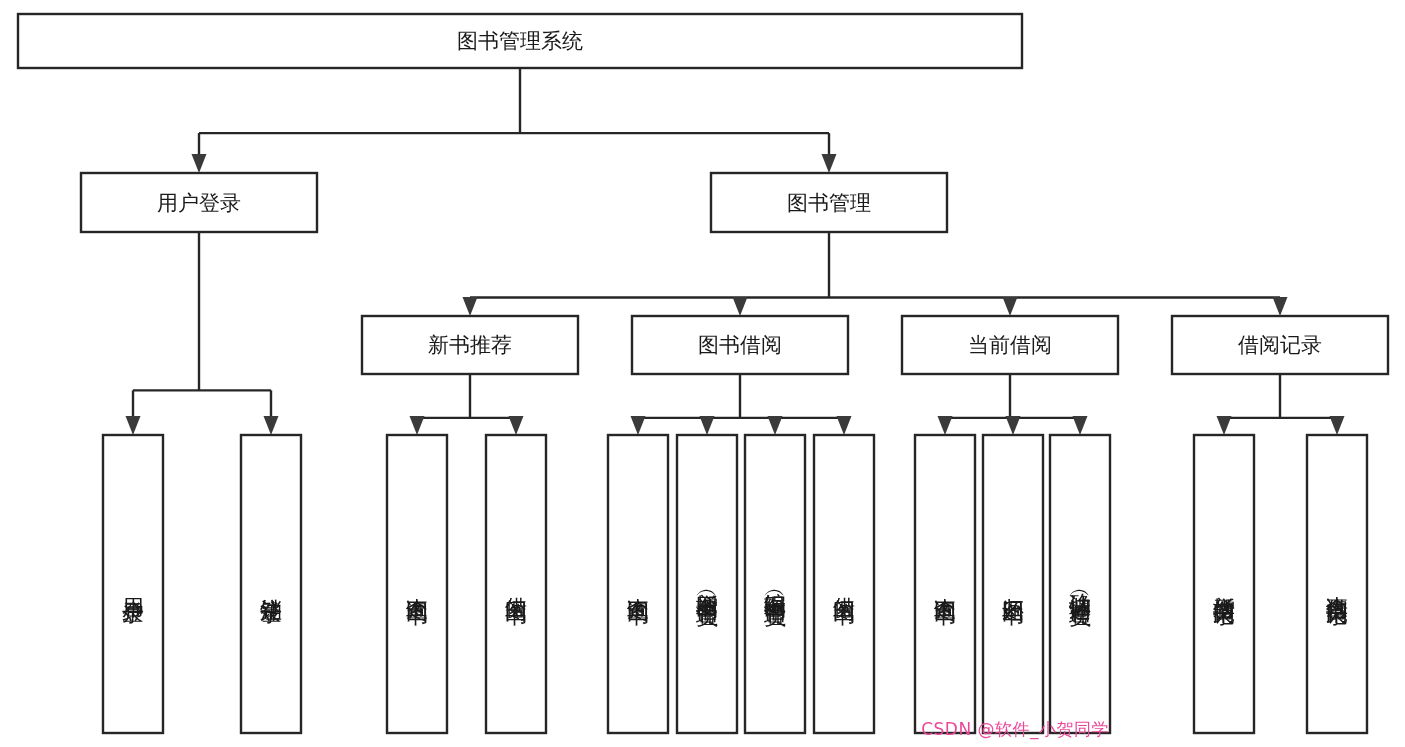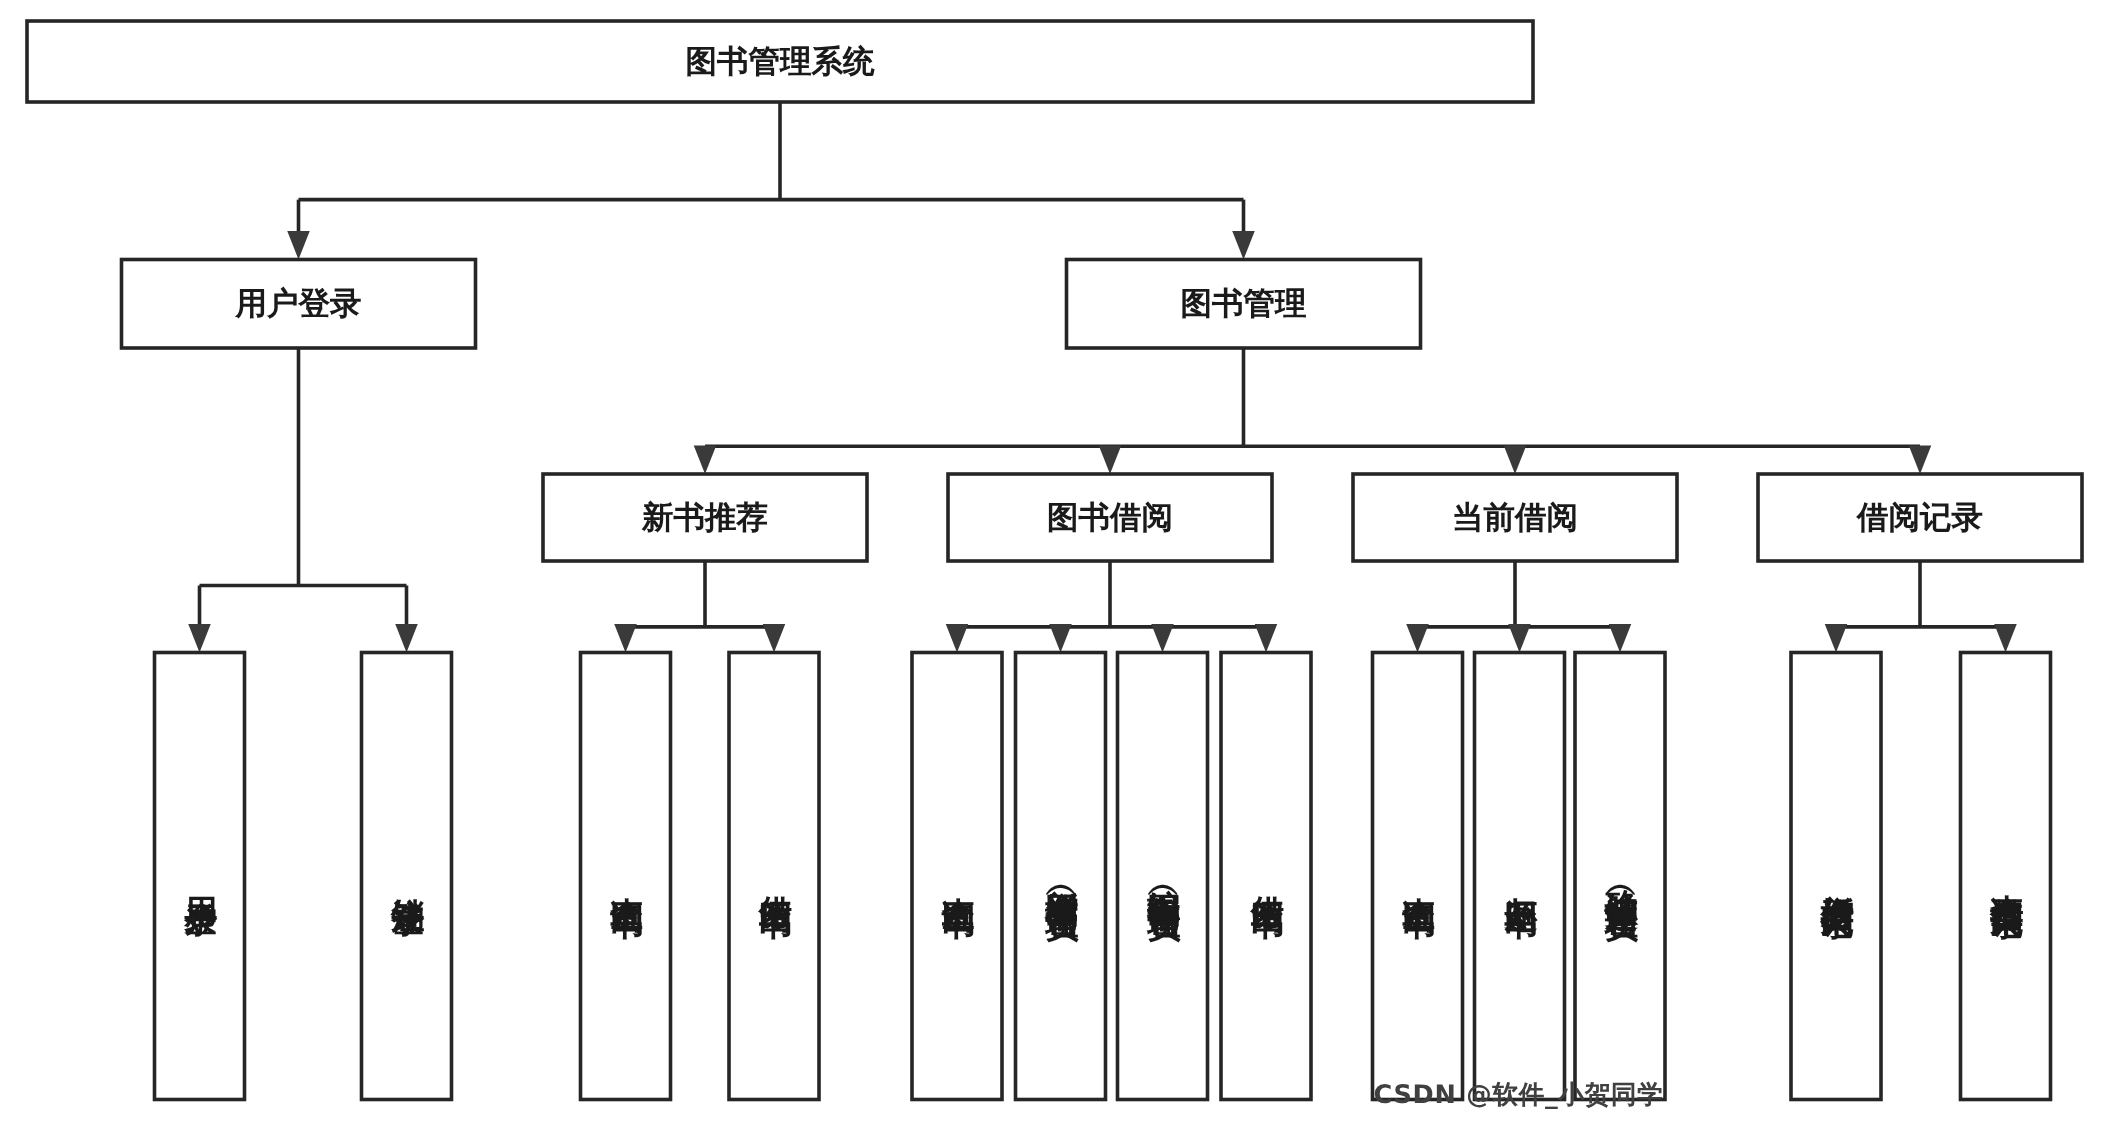--- a/index.html
+++ b/index.html
@@ -11,21 +11,20 @@
     width: 1405px;
     height: 747px;
     font-family: "DejaVu Sans", "Liberation Sans", sans-serif;
     overflow: hidden;
   }
   #chart-root {
     position: relative;
     width: 1117px;
     height: 747px;
     background: #ffffff;
-    font-weight: bold;
   }
   svg.flow {
     position: absolute;
     left: 0;
     top: 0;
     width: 1405px;
     height: 747px;
     display: block;
   }
   .node-box {
@@ -66,21 +65,21 @@
     letter-spacing: 2px;
     color: #1a1a1a;
     white-space: nowrap;
   }
   .watermark {
     position: absolute;
     right: 8px;
     bottom: 6px;
     font-family: "DejaVu Sans", "Liberation Sans", sans-serif;
     font-size: 17px;
-    color: #404040;
+    color: #ec4899;
     letter-spacing: 0.5px;
     white-space: nowrap;
   }
 </style>
 </head>
 <body>
 
 <div id="chart-root">
 
   <svg class="flow" viewBox="0 0 1405 747">

